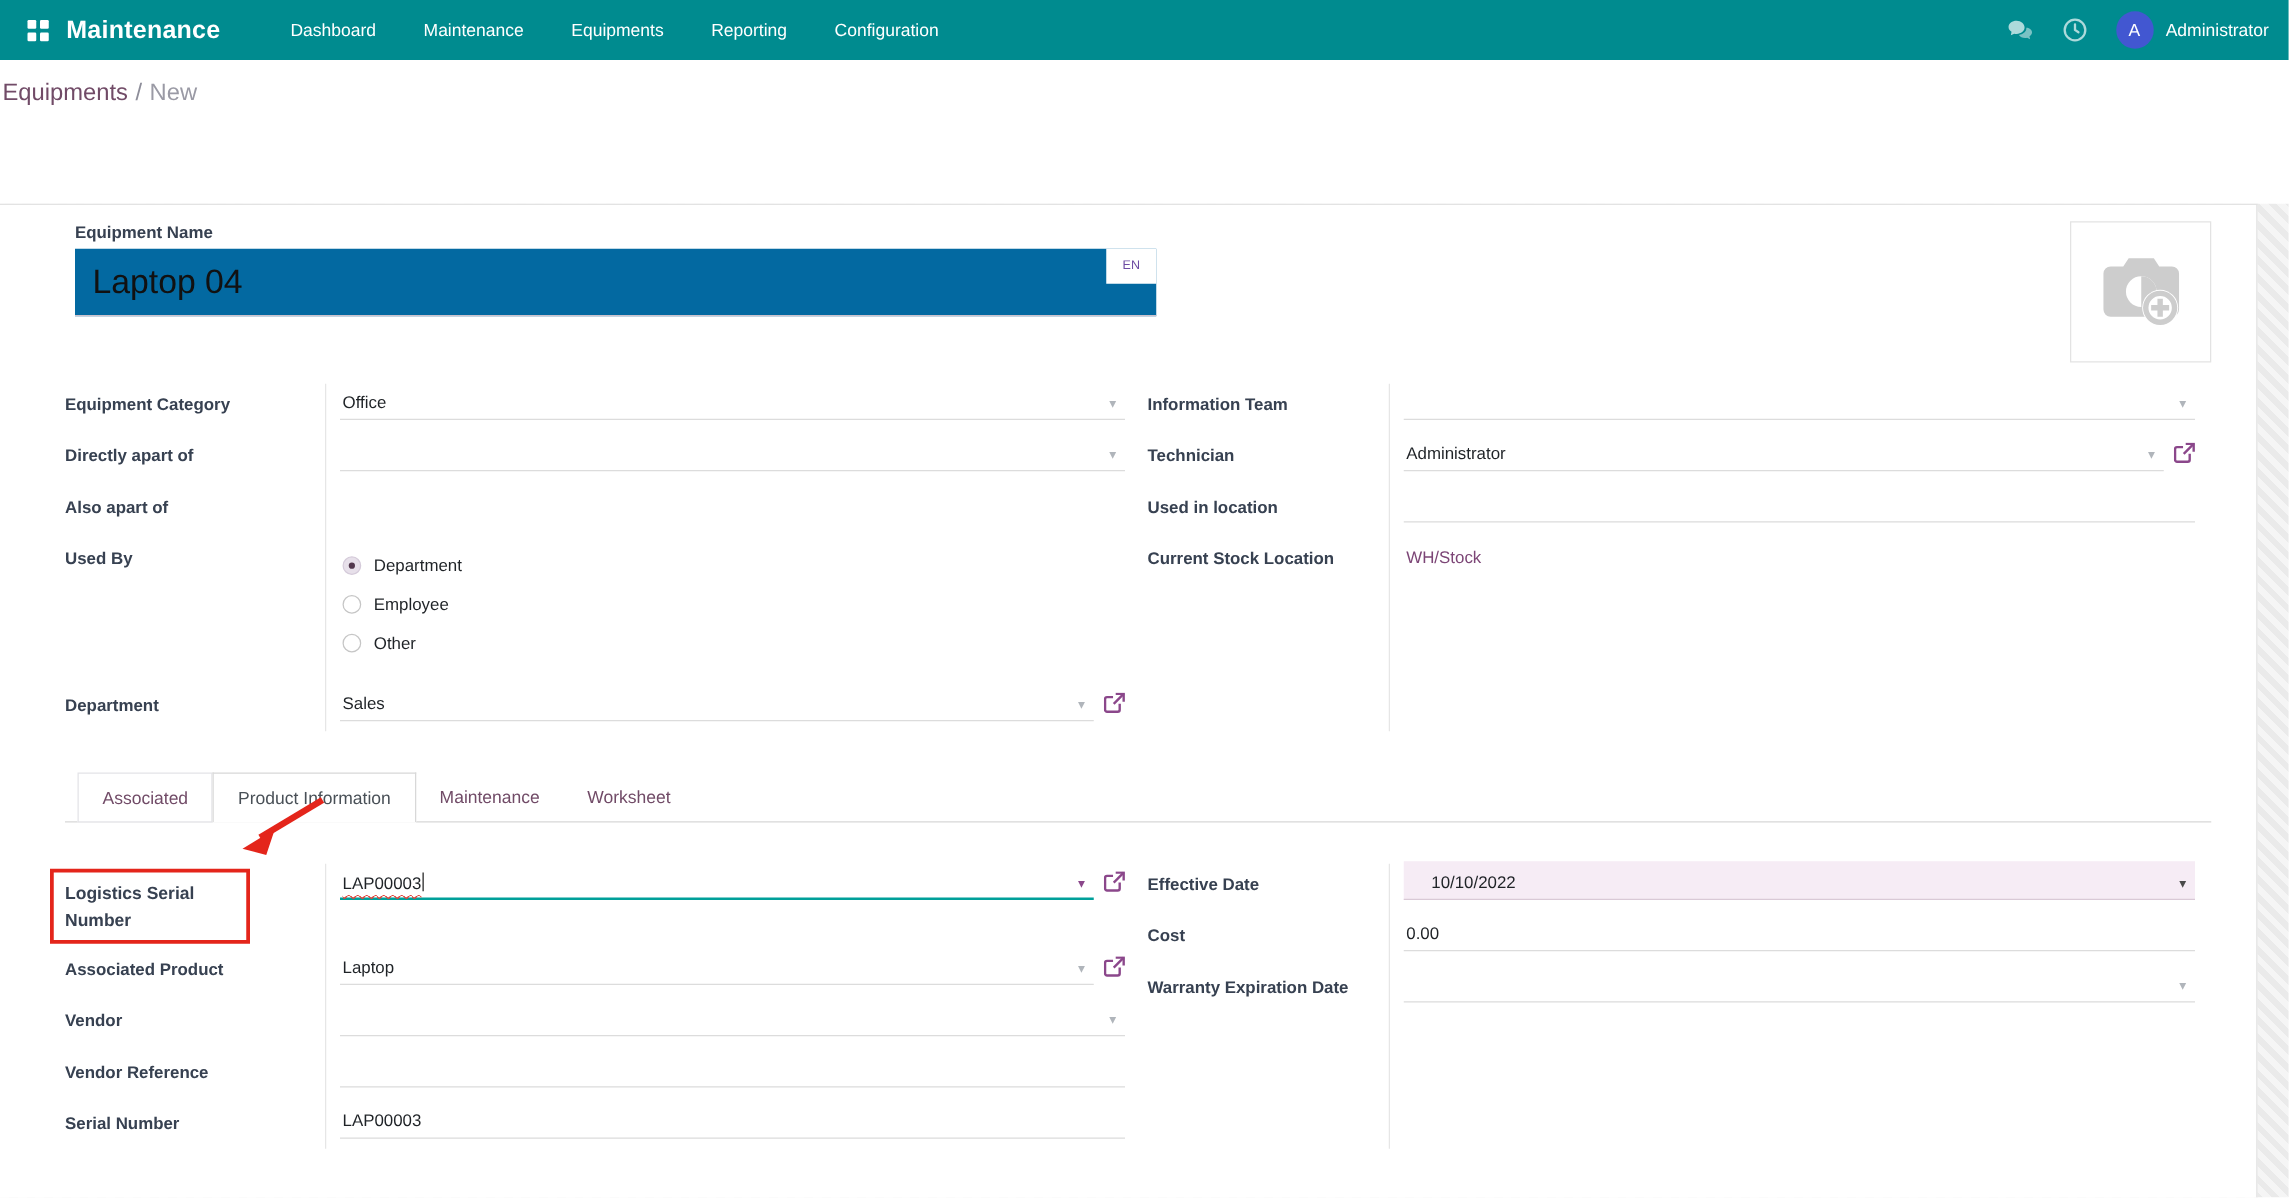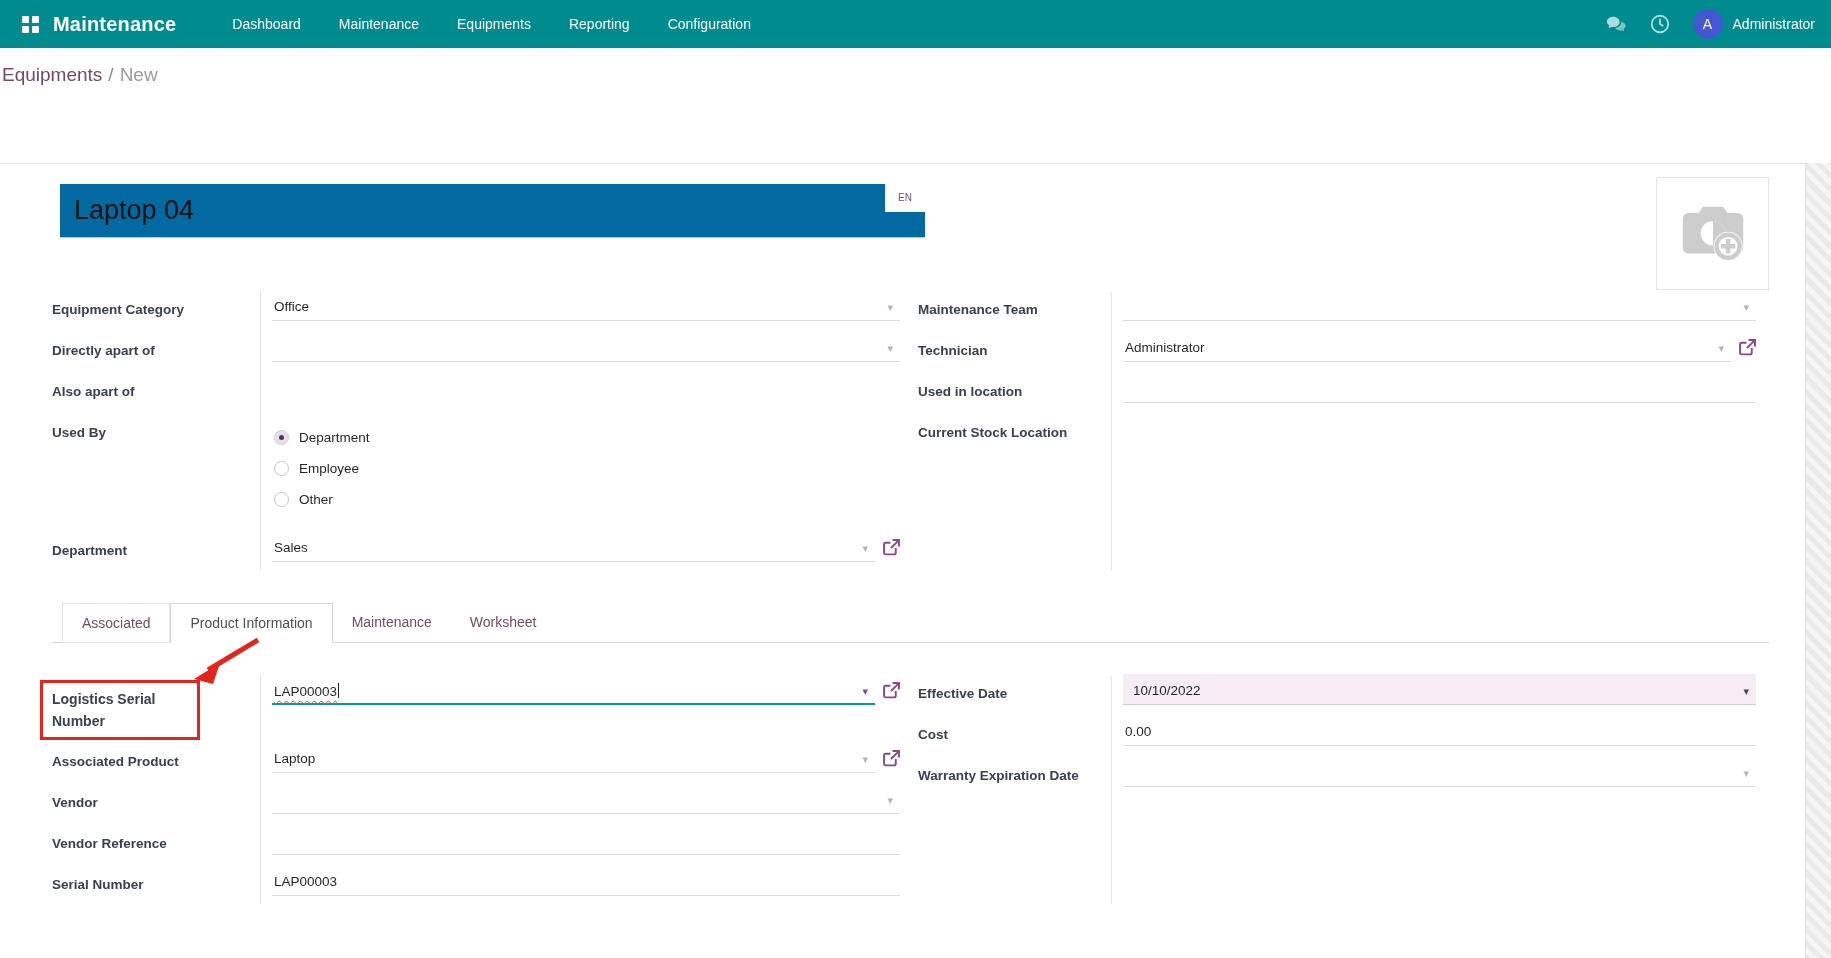--- a/index.html
+++ b/index.html
@@ -96,21 +96,21 @@
   .arrow-svg { position:absolute; left:186px; top:468px; pointer-events:none; }
 
   
   .field.focused { border-bottom:2px solid #00a09a; padding-bottom:4px; }
   .wavy { text-decoration-line:underline; text-decoration-style:wavy;
     text-decoration-color:#e0443a; text-decoration-thickness:1px; text-underline-offset:4px; }
   .text-cursor { display:inline-block; width:1px; height:15px; background:#222;
     vertical-align:-2px; margin-left:1px; }
 
   
-  .field.highlight { background:#f6ecf5; border-bottom:1px solid #d9c9d6; padding-left:10px; }
+  .field.highlight { background:#f6ecf5; border-bottom:1px solid #d9c9d6; padding-left:22px; }
 </style>
 </head>
 <body>
 
 <div class="navbar">
   <div class="apps-grid">
       <span></span>
       <span></span>
       <span></span>
       <span></span>
@@ -142,20 +142,21 @@
 <div class="control-panel">
   <div class="breadcrumb">
     <span class="crumb-link">Equipments</span><span class="crumb-sep">/</span><span class="crumb-current">New</span>
   </div>
 </div>
 
 <div class="content">
   <div class="sheet">
 
     <div class="name-block">
+      <div class="o-label">Equipment Name</div>
       <div class="name-input">
         <span>Laptop 04</span>
         <span class="lang-badge">EN</span>
       </div>
     </div>
 
     <div class="img-placeholder">
       <svg width="72" height="62" viewBox="0 0 100 86">
         <path fill="#cdcdcd" d="M30 14l6-9h28l6 9h14a8 8 0 0 1 8 8v40a8 8 0 0 1-8 8H16a8 8 0 0 1-8-8V22a8 8 0 0 1 8-8z"></path>
         <circle cx="50" cy="42" r="17" fill="#fff"></circle>
@@ -222,21 +223,21 @@
               <path d="M12 8.5V13a1.5 1.5 0 0 1-1.5 1.5h-8A1.5 1.5 0 0 1 1 13V5a1.5 1.5 0 0 1 1.5-1.5H7" fill="none" stroke="#8b478b" stroke-width="1.8"></path>
               <path d="M9 1h6v6" fill="none" stroke="#8b478b" stroke-width="1.8"></path>
               <path d="M15 1L7.5 8.5" stroke="#8b478b" stroke-width="1.8"></path>
             </svg>
           </div>
         </div>
       </div>
 
       <div class="group group-right">
         <div class="row">
-          <div class="lbl-cell"><span class="o-label">Maintenance Team</span></div>
+          <div class="lbl-cell"><span class="o-label">Information Team</span></div>
           <div class="val-cell">
             <div class="field">
               <span></span>
               <span class="caret">▾</span>
             </div>
           </div>
         </div>
         <div class="row">
           <div class="lbl-cell"><span class="o-label">Technician</span></div>
           <div class="val-cell">
@@ -252,20 +253,23 @@
           </div>
         </div>
         <div class="row">
           <div class="lbl-cell"><span class="o-label">Used in location</span></div>
           <div class="val-cell">
             <div class="field"><span></span></div>
           </div>
         </div>
         <div class="row">
           <div class="lbl-cell"><span class="o-label">Current Stock Location</span></div>
+          <div class="val-cell">
+            <span class="link-val">WH/Stock</span>
+          </div>
         </div>
       </div>
     </div>
 
     <div class="tabs">
       <div class="tab boxed">Associated</div>
       <div class="tab active">Product Information</div>
       <div class="tab">Maintenance</div>
       <div class="tab">Worksheet</div>
     </div>

